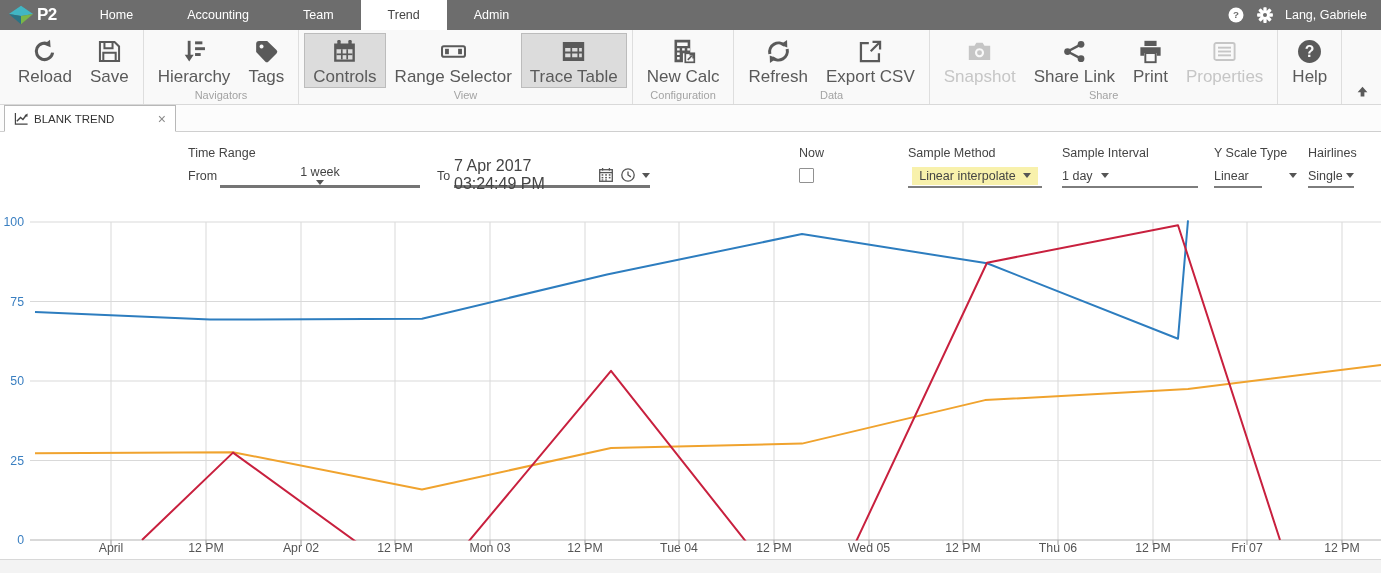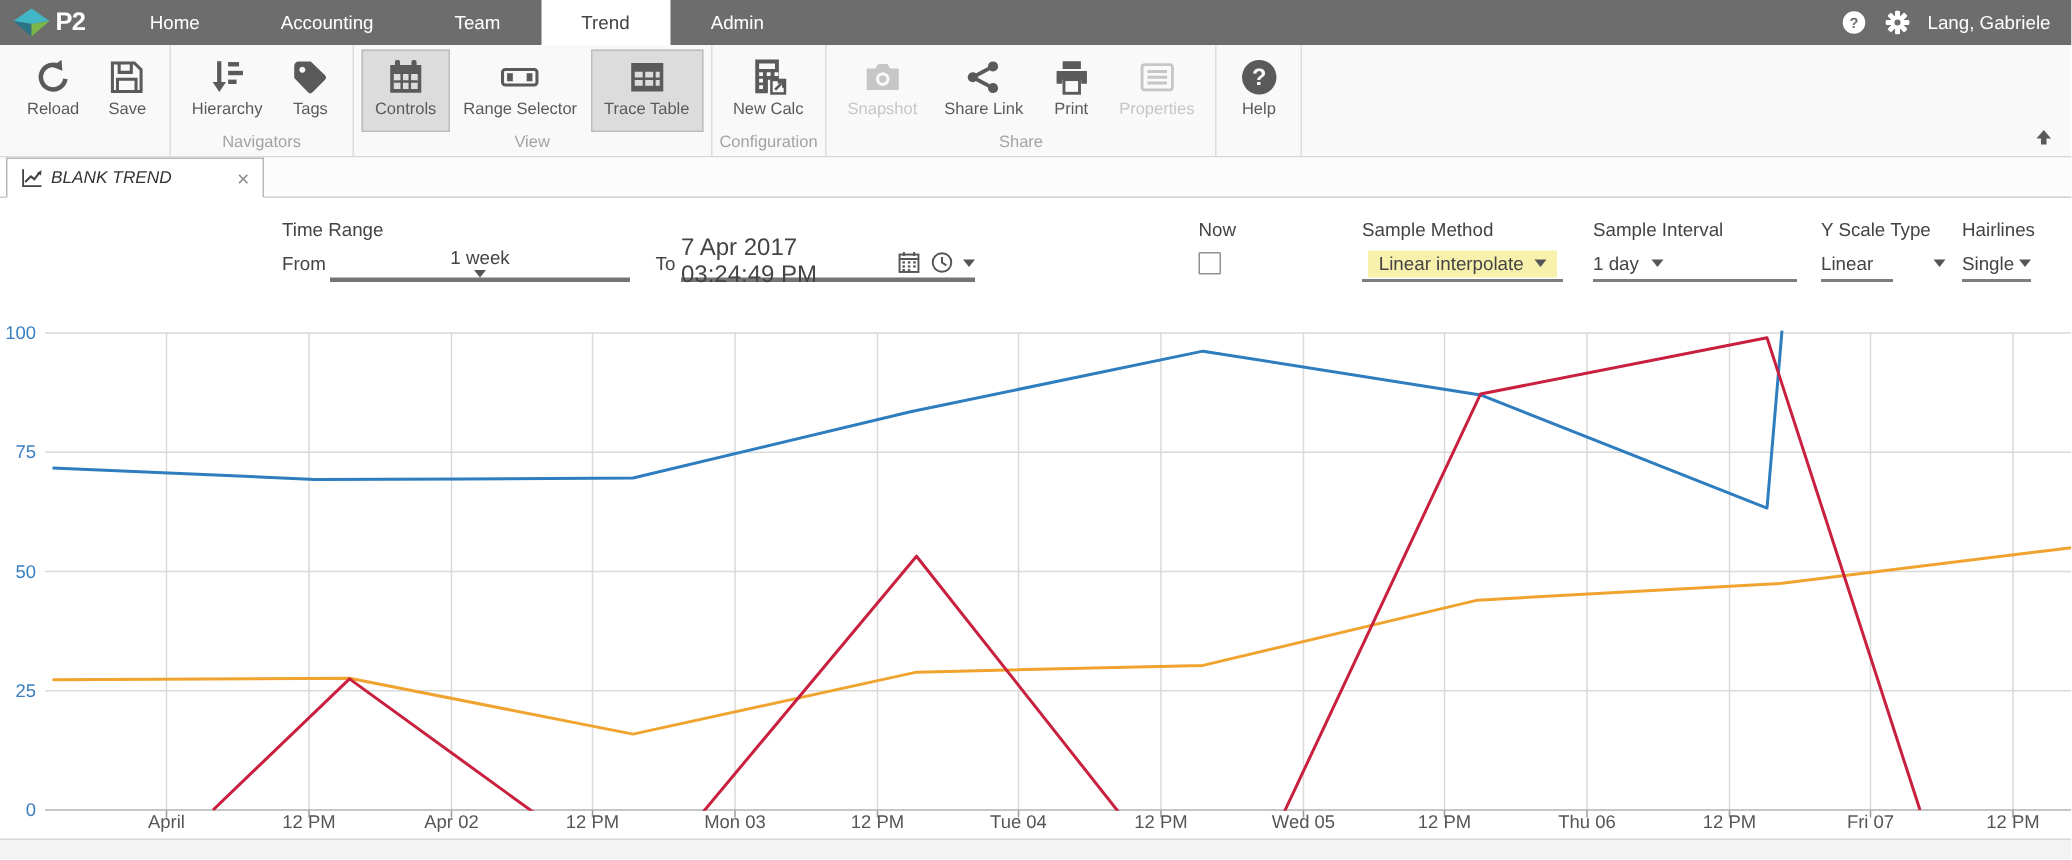--- a/index.html
+++ b/index.html
@@ -19,31 +19,31 @@
   .user-name { font-size:12.5px; }
 
   
   .ribbon { height:75px; background:#f9f9f9; border-bottom:1px solid #d9d9d9;
             display:flex; align-items:stretch; padding-left:4px; position:relative; }
   .rib-group { display:flex; flex-direction:column; border-right:1px solid #dedede; padding:3px 5px 0; }
   .rib-buttons { display:flex; flex:1; }
   .rib-btn { display:flex; flex-direction:column; align-items:center; padding:4px 8px 0;
              min-width:46px; border:1px solid transparent; color:#5a5a5a; cursor:default; }
   .rib-btn svg { width:27px; height:27px; }
-  .rib-btn .lbl { font-size:11px; margin-top:2px; white-space:nowrap; }
+  .rib-btn .lbl { font-size:17px; margin-top:2px; white-space:nowrap; }
   .rib-btn.pressed { background:#dcdcdc; border-color:#bcbcbc; }
   .rib-btn.disabled { color:#c6c6c6; }
   .rib-group-label { text-align:center; font-size:11px; color:#a3a3a3; height:16px; line-height:14px; }
   .collapse-arrow { position:absolute; right:12px; bottom:6px; width:13px; height:13px; }
 
   
   .tabstrip { height:27px; background:#fcfcfc; border-bottom:1px solid #cfcfcf; position:relative; }
   .tab { position:absolute; left:4px; top:0; height:27px; width:172px; background:#fff;
          border:1px solid #b8b8b8; border-bottom:1px solid #fff; display:flex; align-items:center;
-         padding:0 9px; gap:5px;font-style:italic; }
+         padding:0 9px; gap:5px; }
   .tab svg { width:15px; height:15px; }
   .tab .tab-title { font-size:11.5px; color:#333; flex:1; }
   .tab .close { color:#8a8a8a; font-size:14px; line-height:14px; }
 
   
   .controls-bar { height:66px; position:relative; background:#fff; font-size:12.5px; color:#444; }
   .ctl-label { position:absolute; white-space:nowrap; }
   .u-row { position:absolute; height:23px; display:flex; align-items:center; }
   .u3 { border-bottom:3px solid #757575; }
   .u2 { border-bottom:2px solid #7d7d7d; }
@@ -182,20 +182,44 @@
           <svg viewBox="0 0 24 24">
             <path fill="currentColor" fill-rule="evenodd" d="M4 1.5h14v12h-6.5v8H4Z M6.3 3.9h9.4v3.2H6.3Z M6.3 9h2.3v2.2H6.3Z M10.8 9h2.3v2.2h-2.3Z M15.4 9h2.3v2.2h-2.3Z M6.3 12.9h2.3v2.2H6.3Z M6.3 16.8h2.3v2.2H6.3Z"></path>
             <rect x="13.6" y="13.6" width="8" height="8" fill="#f9f9f9" stroke="currentColor" stroke-width="1.5"></rect>
             <path d="M15.8 19.4 l3.6-3.6" stroke="currentColor" stroke-width="1.5"></path>
             <path d="M17.3 14.9h3.3v3.3" fill="none" stroke="currentColor" stroke-width="1.5"></path>
           </svg>
           <span class="lbl">New Calc</span>
         </div>
       </div>
       <div class="rib-group-label">Configuration</div>
+    </div>
+    <div class="rib-group">
+      <div class="rib-buttons">
+        <div class="rib-btn">
+          <svg viewBox="0 0 24 24">
+            <path d="M4.3 14.2 A 8 8 0 0 1 17.6 6.6" fill="none" stroke="currentColor" stroke-width="2.7"></path>
+            <path d="M19.6 1.7 L19.8 8.5 L13.5 6.1 Z" fill="currentColor"></path>
+            <path d="M19.7 9.8 A 8 8 0 0 1 6.4 17.4" fill="none" stroke="currentColor" stroke-width="2.7"></path>
+            <path d="M4.4 22.3 L4.2 15.5 L10.5 17.9 Z" fill="currentColor"></path>
+          </svg>
+          <span class="lbl">Refresh</span>
+        </div>
+        <div class="rib-btn">
+          <svg viewBox="0 0 24 24">
+            <g fill="none" stroke="currentColor" stroke-width="2">
+              <path d="M10.5 4.5H3.5v16h16V13.5"></path>
+              <path d="M13.8 3.5h6.7v6.7"></path>
+              <path d="M19.8 4.2 12.2 11.8"></path>
+            </g>
+          </svg>
+          <span class="lbl">Export CSV</span>
+        </div>
+      </div>
+      <div class="rib-group-label">Data</div>
     </div>
     <div class="rib-group">
       <div class="rib-buttons">
         <div class="rib-btn disabled">
           <svg viewBox="0 0 24 24">
             <path fill="currentColor" fill-rule="evenodd" d="M2.5 6.8h5.1l1.6-2.6h5.6l1.6 2.6h5.1v12.7h-19Z M12 9.1a4 4 0 1 0 .01 0Z"></path>
             <circle cx="12" cy="13.1" r="2.2" fill="currentColor"></circle>
           </svg>
           <span class="lbl">Snapshot</span>
         </div>

